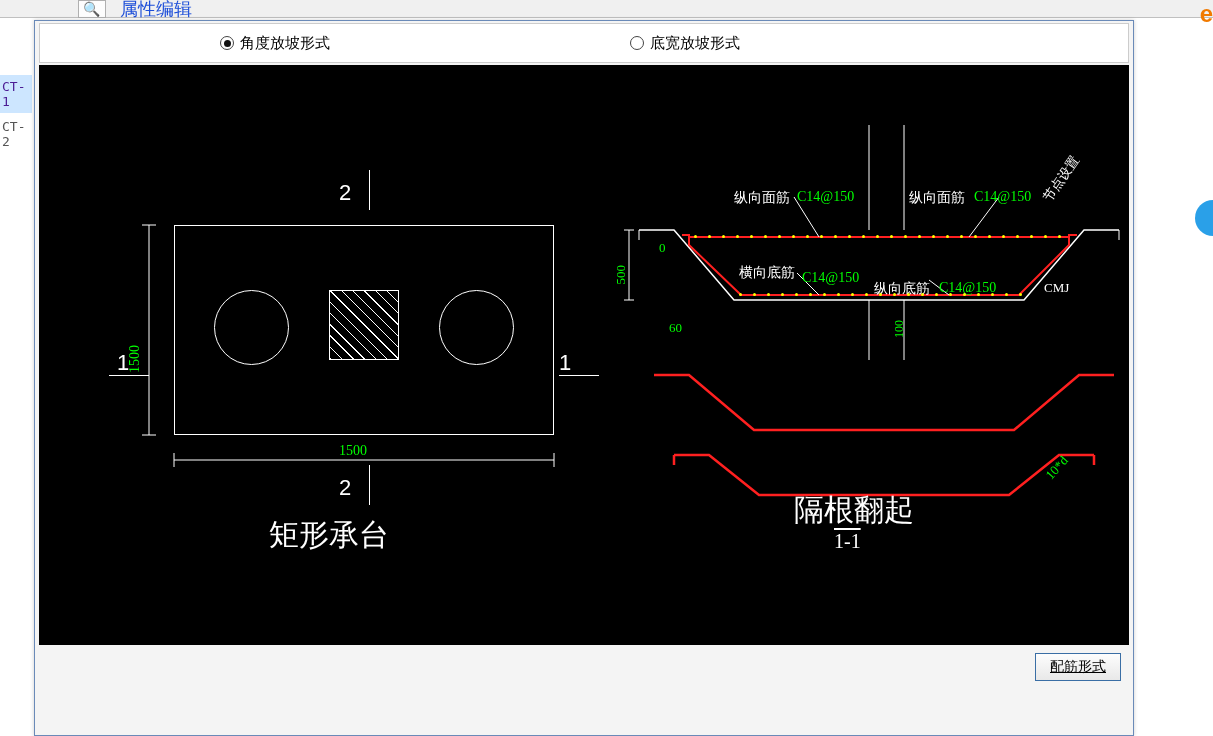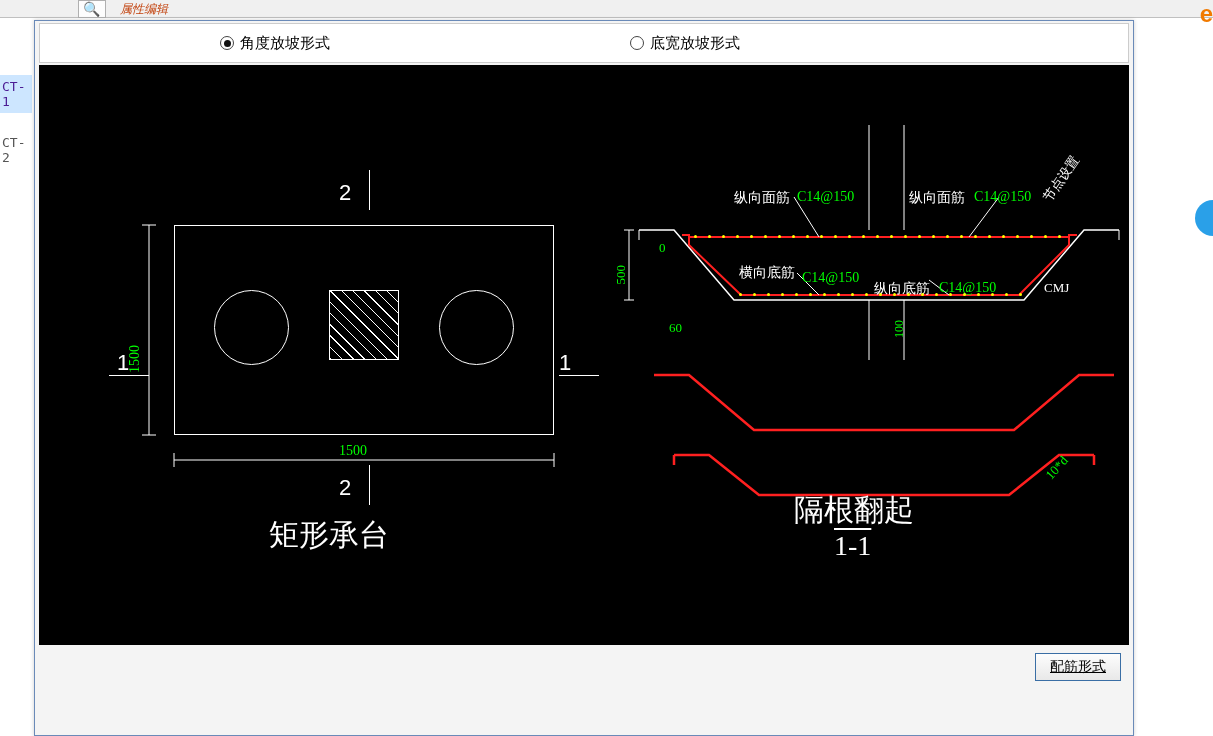--- a/index.html
+++ b/index.html
@@ -26,24 +26,23 @@
     background: #fdfdfd;
     display: flex;
     align-items: center;
     justify-content: center;
     color: #3366cc;
     font-size: 14px;
   }
   .top-label {
     position: absolute;
     top: 0; left: 120px;
-    font-size: 12px;
-    color: #c2410c;
+    font-size: 18px;
+    color: #1d4ed8;
     line-height: 18px;
-    font-style: italic;
   }
   .side-list {
     position: absolute;
     top: 75px; left: 0;
     width: 32px;
   }
   .side-item {
     font-size: 13px;
     padding: 4px 2px;
     font-family: monospace;
@@ -139,21 +138,21 @@
 
 <div class="topbar">
   <div class="search-icon">🔍</div>
   <div class="top-label">属性编辑</div>
 </div>
 
 <div class="orange-corner">e</div>
 
 <div class="side-list">
   <div class="side-item sel">CT-1</div>
-  <div class="side-item unsel" style="margin-top:18px">CT-2</div>
+  <div class="side-item unsel" style="margin-top:2px">CT-2</div>
 </div>
 
 <div class="notif"></div>
 
 <div class="dialog">
 
   <div class="radio-bar">
     <div class="radio-opt">
       <span class="radio-dot filled"></span>
       <span>角度放坡形式</span>
@@ -242,21 +241,21 @@
     <span class="cad-text" style="left:1005px; top:215px; font-size:13px">CMJ</span>
     <span class="cad-text" style="left:1000px; top:130px; font-size:13px; transform:rotate(-55deg); transform-origin:left top">节点设置</span>
 
     <span class="cad-text dim-green" style="left:574px; top:200px; writing-mode:vertical-rl; transform:rotate(180deg); font-size:13px">500</span>
     <span class="cad-text dim-green" style="left:620px; top:175px; font-size:13px">0</span>
     <span class="cad-text dim-green" style="left:630px; top:255px; font-size:13px">60</span>
     <span class="cad-text dim-green" style="left:853px; top:255px; writing-mode:vertical-rl; transform:rotate(180deg); font-size:12px">100</span>
     <span class="cad-text dim-green" style="left:1005px; top:395px; font-size:13px; transform:rotate(-48deg)">10*d</span>
 
     <span class="cad-text" style="left:755px; top:425px; font-size:30px">隔根翻起</span>
-    <span class="cad-text" style="left:795px; top:465px; font-size:28px; text-decoration:overline">1-1</span>
+    <span class="cad-text" style="left:795px; top:465px; font-size:20px; text-decoration:overline">1-1</span>
 
     <div id="dots-container">
         <div class="rebar-dot" style="left: 655px; top: 170px;"></div>
         <div class="rebar-dot" style="left: 669px; top: 170px;"></div>
         <div class="rebar-dot" style="left: 683px; top: 170px;"></div>
         <div class="rebar-dot" style="left: 697px; top: 170px;"></div>
         <div class="rebar-dot" style="left: 711px; top: 170px;"></div>
         <div class="rebar-dot" style="left: 725px; top: 170px;"></div>
         <div class="rebar-dot" style="left: 739px; top: 170px;"></div>
         <div class="rebar-dot" style="left: 753px; top: 170px;"></div>

